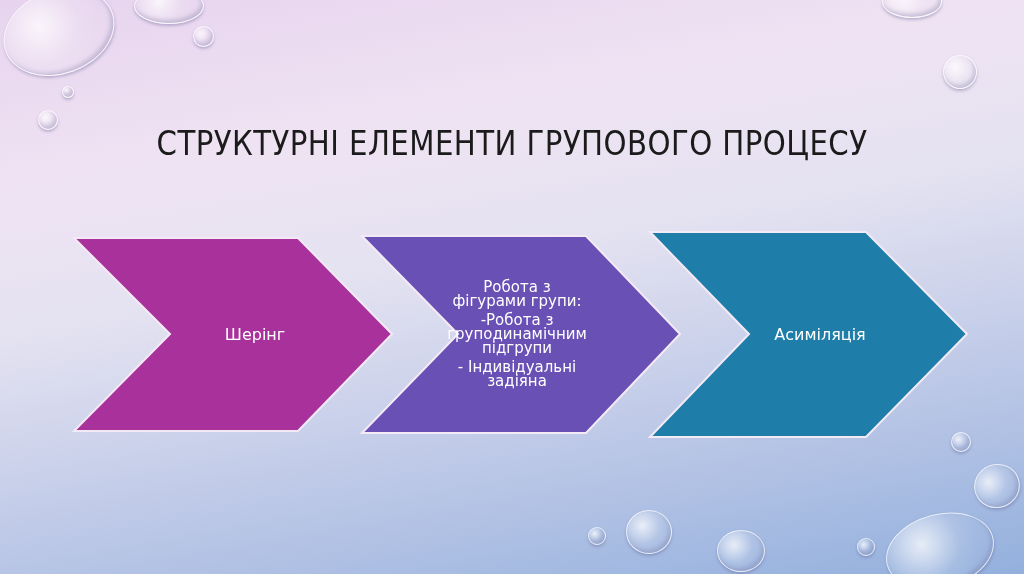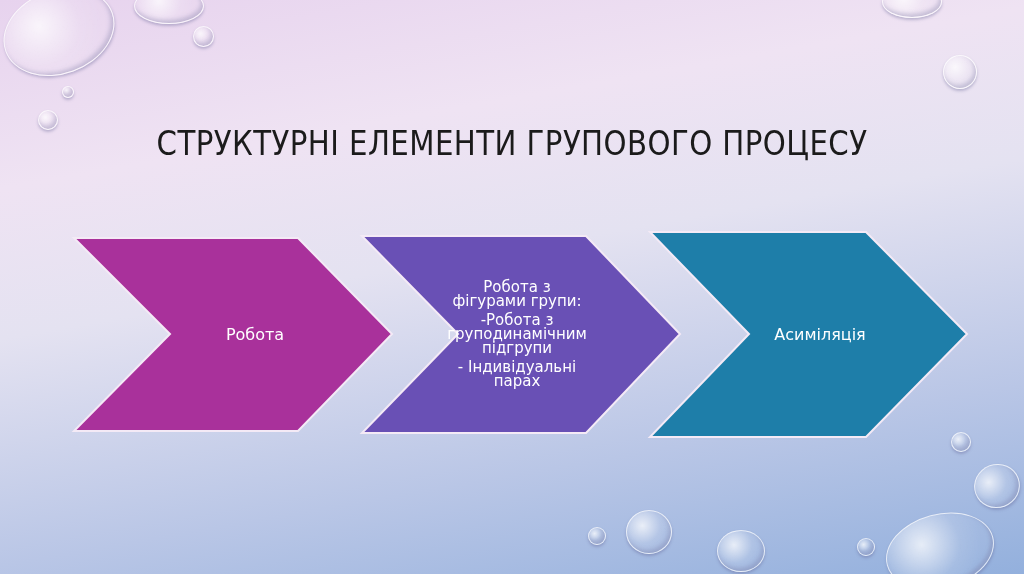--- a/index.html
+++ b/index.html
@@ -49,24 +49,24 @@
 
 <h1 class="title">СТРУКТУРНІ ЕЛЕМЕНТИ ГРУПОВОГО ПРОЦЕСУ</h1>
 
 <svg class="diagram" width="1024" height="574">
   <polygon points="74,238 298,238 392,334 298,431 74,431 170,334" fill="#a9319b" stroke="#f4eaf6" stroke-width="2"></polygon>
   <polygon points="362,236 586,236 680,334 586,433 362,433 458,334" fill="#6950b5" stroke="#f4eaf6" stroke-width="2"></polygon>
   <polygon points="650,232 866,232 967,334 866,437 650,437 749,334" fill="#1e7ea9" stroke="#f4eaf6" stroke-width="2"></polygon>
 </svg>
 
 <div class="label big" style="left:170px;top:310px;width:170px;height:48px;">
-  <span>Робота</span>
+  <span>Шерінг</span>
 </div>
 
 <div class="label small" style="left:452px;top:236px;width:130px;height:200px;">
   <p>Робота з фігурами групи:</p>
   <p>-Робота з груподинамічним підгрупи</p>
-  <p>- Індивідуальні парах</p>
+  <p>- Індивідуальні задіяна</p>
 </div>
 
 <div class="label big" style="left:740px;top:310px;width:160px;height:48px;">
   <span>Асиміляція</span>
 </div>
 
 </body></html>

